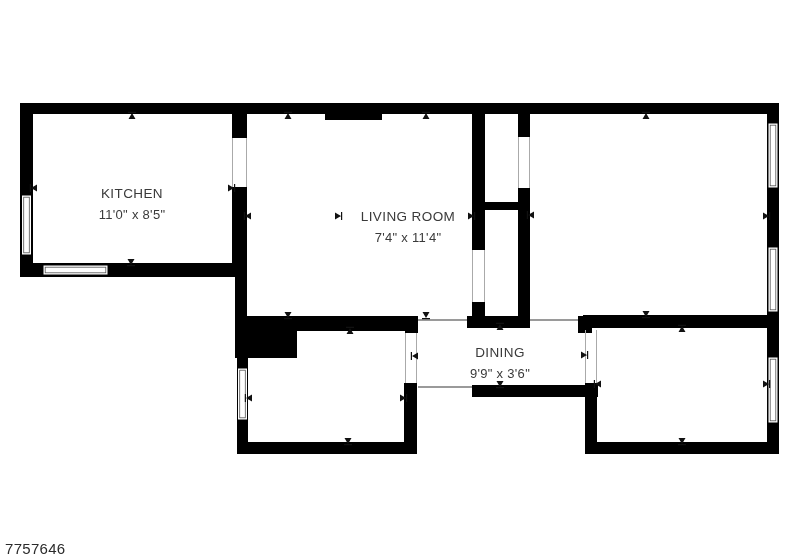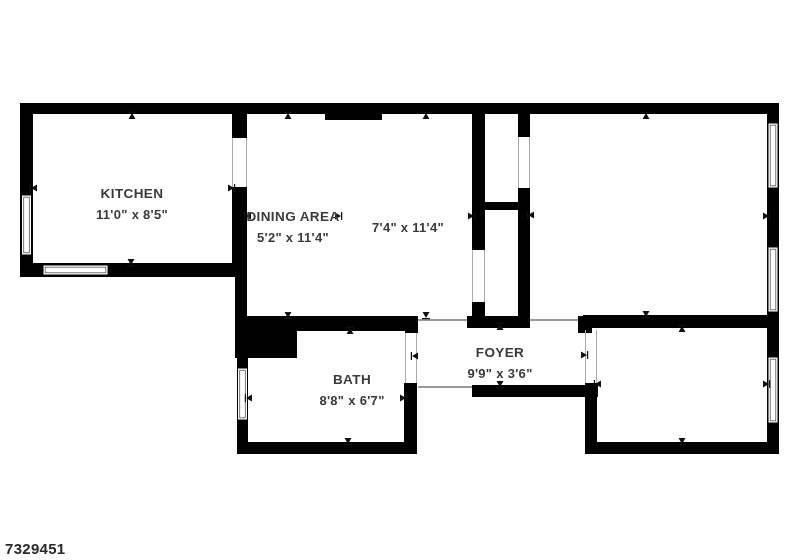--- a/index.html
+++ b/index.html
@@ -1,18 +1,18 @@
 <!DOCTYPE html>
 <html><head>
 <meta charset="utf-8">
 <style>
   html,body{margin:0;padding:0;background:#ffffff;}
   .stage{
     position:relative;width:800px;height:560px;background:#ffffff;
-    font-family:"Liberation Sans", sans-serif;overflow:hidden;font-weight:bold;
+    font-family:"Liberation Sans", sans-serif;overflow:hidden;
   }
   .plan-svg{position:absolute;left:0;top:0;}
   .room-label{
     position:absolute;transform:translate(-50%,-50%);
     text-align:center;color:#3a3a3a;white-space:nowrap;line-height:20px;
   }
   .room-name{font-size:13.5px;letter-spacing:.4px;}
   .room-dims{font-size:13px;letter-spacing:.3px;margin-top:1px;}
   .plan-id{
     position:absolute;left:5px;top:540px;font-size:15px;color:#2b2b2b;letter-spacing:.3px;
@@ -128,35 +128,28 @@
         <path d="M595 384 L601 380.5 L601 387.5 Z M593.8 380 H595 V388 H593.8 Z" fill="#111111"></path>
         <path d="M769 384 L763 380.5 L763 387.5 Z M769 380 H770.2 V388 H769 Z" fill="#111111"></path>
       </g>
   </svg>
 
   <div class="room-label" style="left:132px;top:204px">
     <div class="room-name">KITCHEN</div>
     <div class="room-dims">11'0" x 8'5"</div>
   </div>
 
-  <div class="room-label" style="left:293px;top:227px">
-    <div class="room-name">DINING AREA</div>
-    <div class="room-dims">5'2" x 11'4"</div>
-  </div>
 
   <div class="room-label" style="left:408px;top:227px">
+    <div class="room-name">LIVING ROOM</div>
     <div class="room-dims">7'4" x 11'4"</div>
   </div>
 
 
   <div class="room-label" style="left:500px;top:363px">
-    <div class="room-name">FOYER</div>
+    <div class="room-name">DINING</div>
     <div class="room-dims">9'9" x 3'6"</div>
   </div>
 
-  <div class="room-label" style="left:352px;top:390px">
-    <div class="room-name">BATH</div>
-    <div class="room-dims">8'8" x 6'7"</div>
-  </div>
 
 
-  <div class="plan-id">7329451</div>
+  <div class="plan-id">7757646</div>
 </div>
 
 </body></html>

